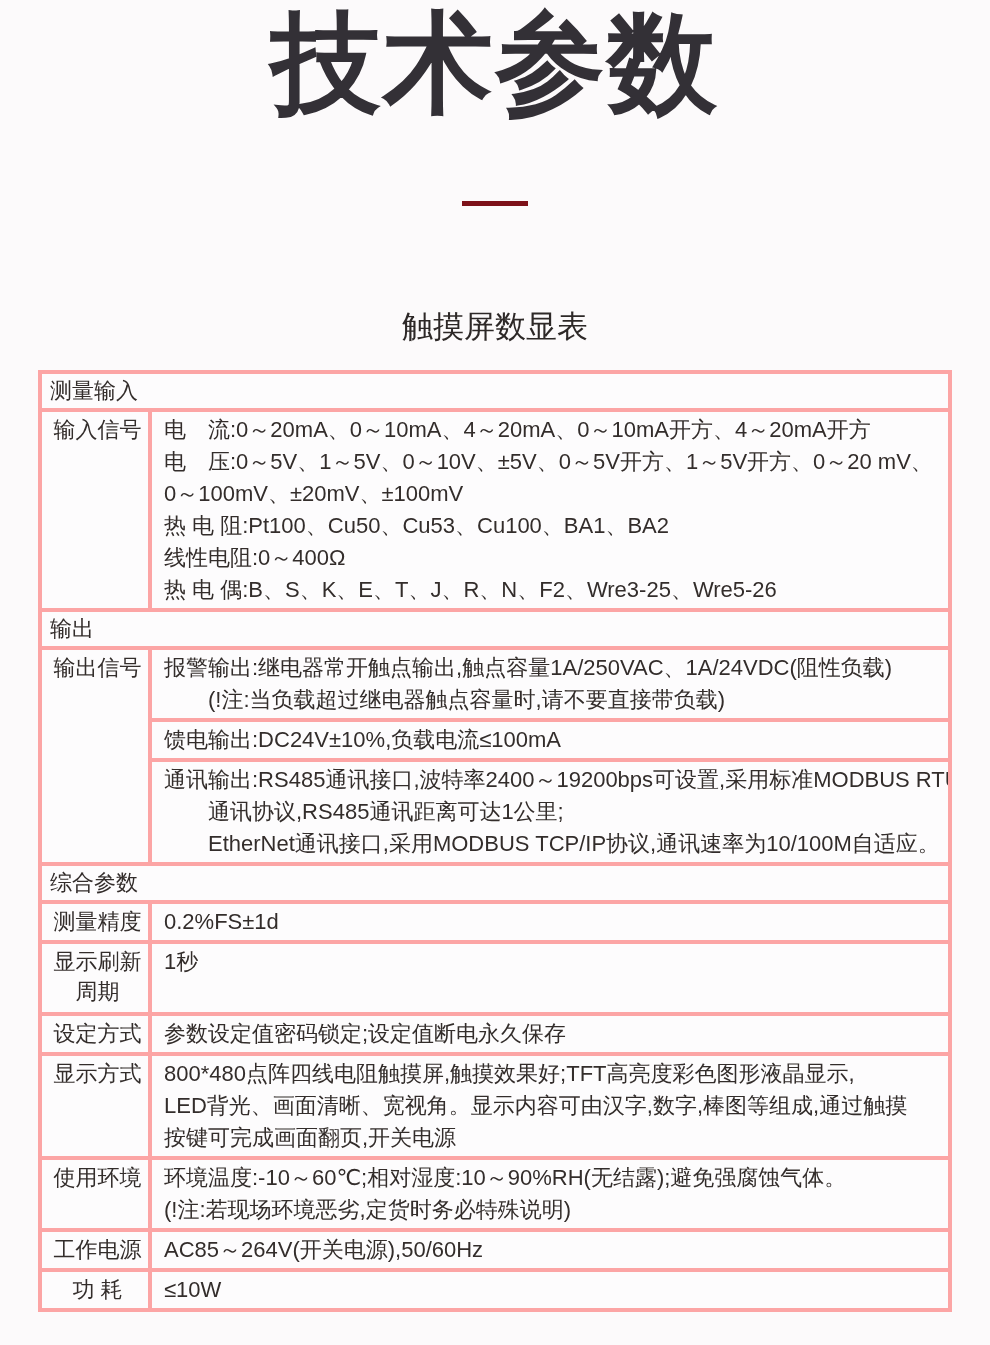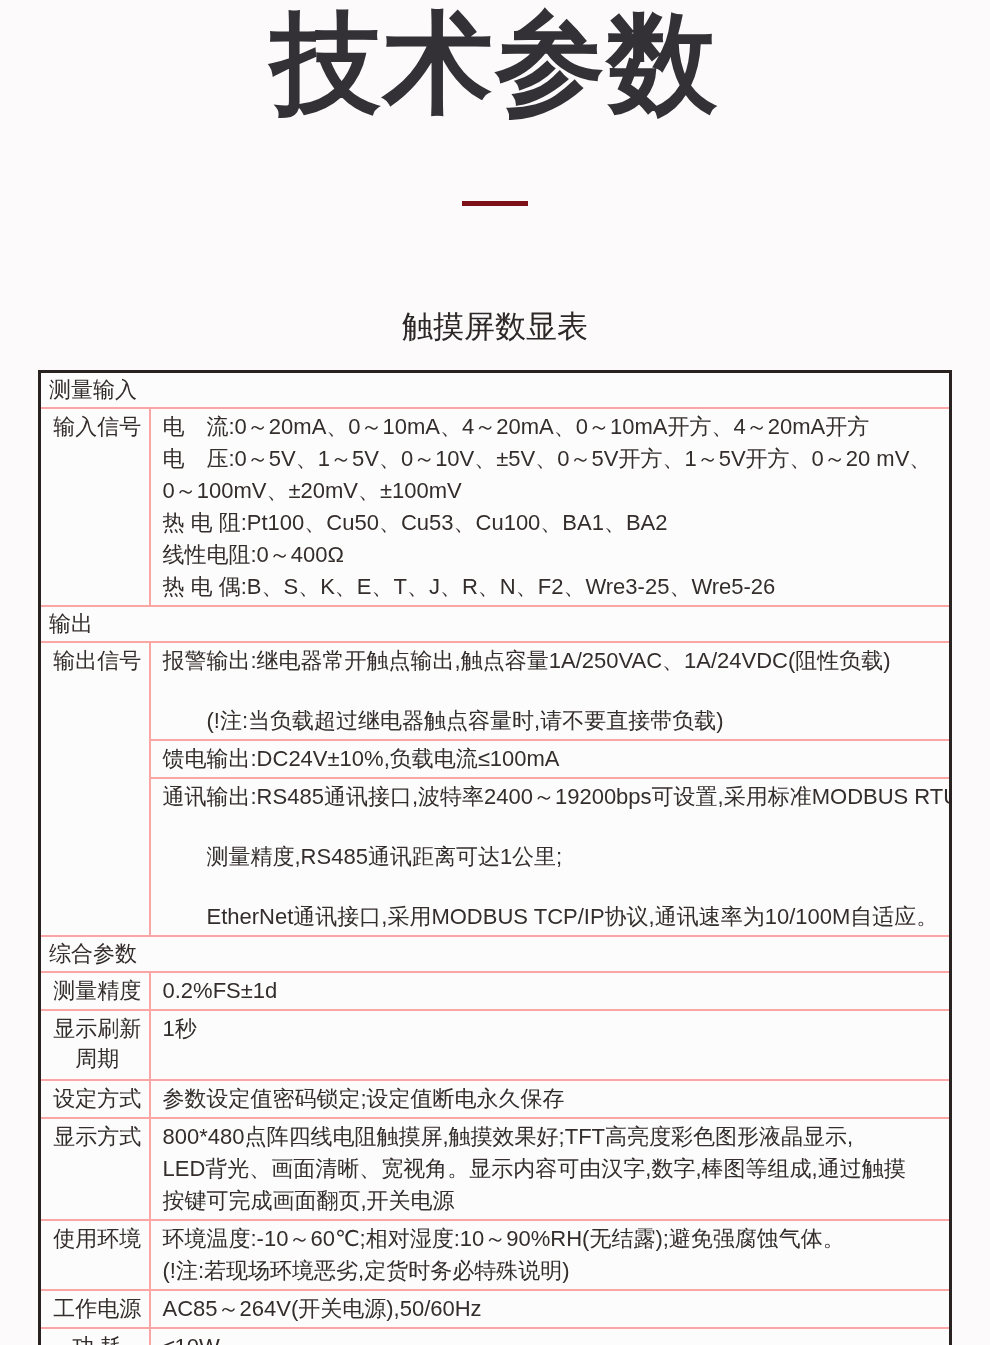--- a/index.html
+++ b/index.html
@@ -34,21 +34,21 @@
   }
   table.spec {
     border-collapse: collapse;
     table-layout: fixed;
     width: 914px;
     margin: 22px 0 0 38px;
     border: 3px solid #292220;
     background: #fdfcfd;
   }
   td {
-    border: 2px solid #fca5a5;
+    border: 4px solid #fca5a5;
     vertical-align: top;
     font-size: 22px;
     color: #332d2b;
   }
   td.section {
     padding: 2px 8px;
     line-height: 30px;
     height: 34px;
   }
   td.label {
@@ -57,21 +57,21 @@
     text-align: center;
   }
   td.content {
     padding: 2px 6px 2px 12px;
     overflow: hidden;
   }
   .line {
     line-height: 32px;
     white-space: nowrap;
   }
-  .line.indent { padding-left: 44px; margin-top: 28px; }
+  .line.indent { padding-left: 44px; }
 </style>
 </head>
 <body>
 
 <h1 class="page-title">技术参数</h1>
 
 <div class="title-divider"></div>
 
 <h2 class="table-title">触摸屏数显表</h2>
 
@@ -110,21 +110,21 @@
     </td>
   </tr>
   <tr>
     <td class="content">
       <div class="line">馈电输出:DC24V±10%,负载电流≤100mA</div>
     </td>
   </tr>
   <tr>
     <td class="content">
       <div class="line">通讯输出:RS485通讯接口,波特率2400～19200bps可设置,采用标准MODBUS RTU</div>
-      <div class="line indent">测量精度,RS485通讯距离可达1公里;</div>
+      <div class="line indent">通讯协议,RS485通讯距离可达1公里;</div>
       <div class="line indent">EtherNet通讯接口,采用MODBUS TCP/IP协议,通讯速率为10/100M自适应。</div>
     </td>
   </tr>
 
   <tr>
     <td class="section" colspan="2">综合参数</td>
   </tr>
 
   <tr>
     <td class="label">测量精度</td>

